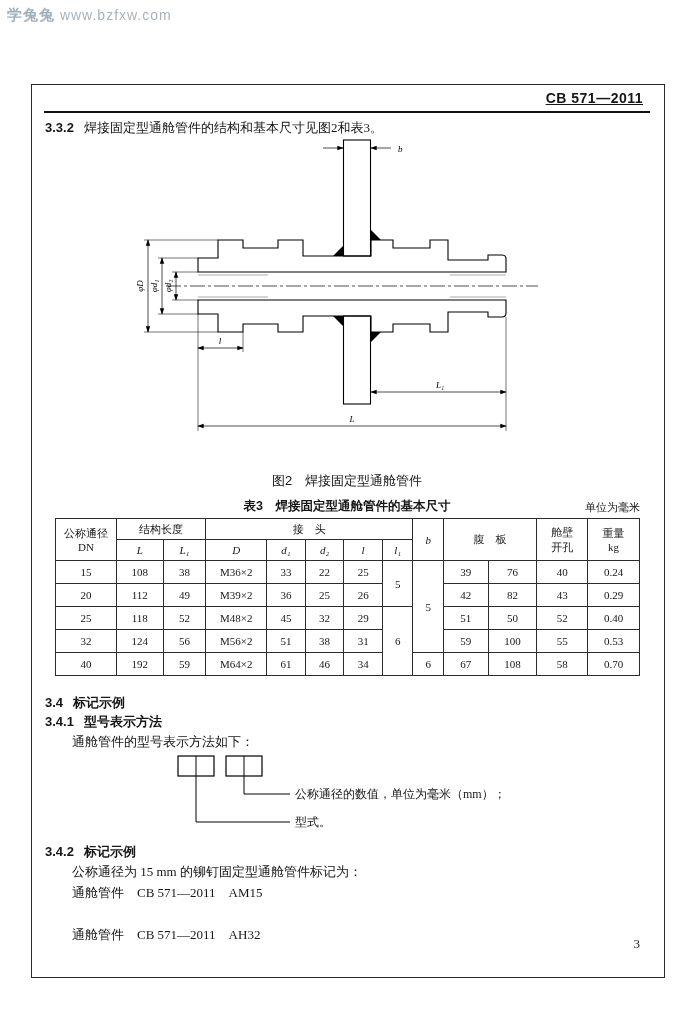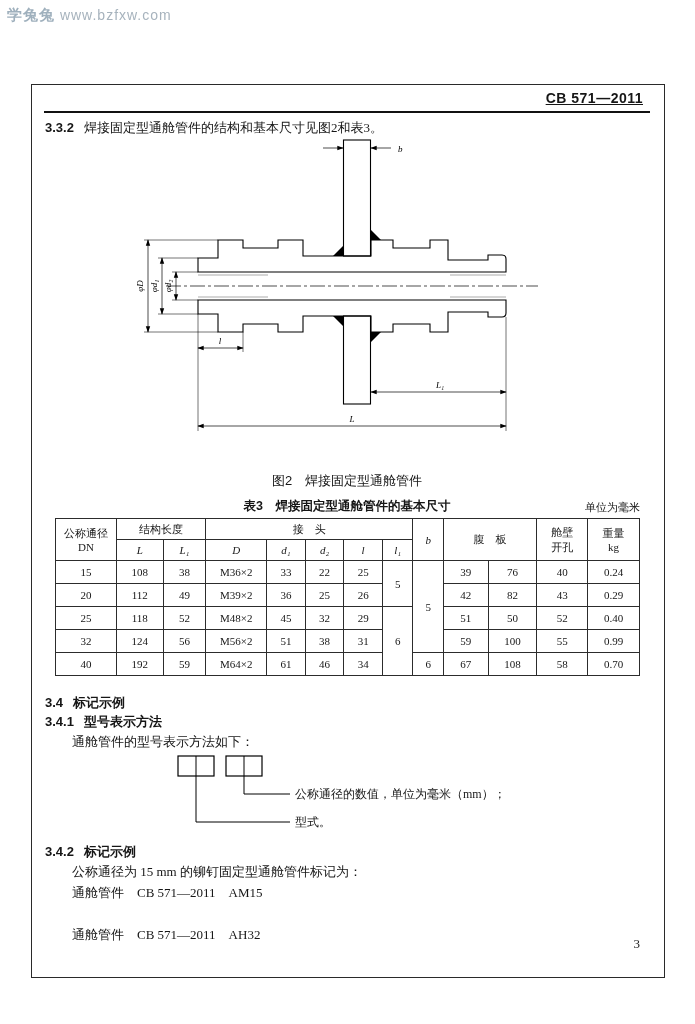--- a/index.html
+++ b/index.html
@@ -233,21 +233,21 @@
         <td>32</td>
         <td>124</td>
         <td>56</td>
         <td>M56×2</td>
         <td>51</td>
         <td>38</td>
         <td>31</td>
         <td>59</td>
         <td>100</td>
         <td>55</td>
-        <td>0.99</td>
+        <td>0.53</td>
       </tr>
       <tr>
         <td>40</td>
         <td>192</td>
         <td>59</td>
         <td>M64×2</td>
         <td>61</td>
         <td>46</td>
         <td>34</td>
         <td>6</td>

